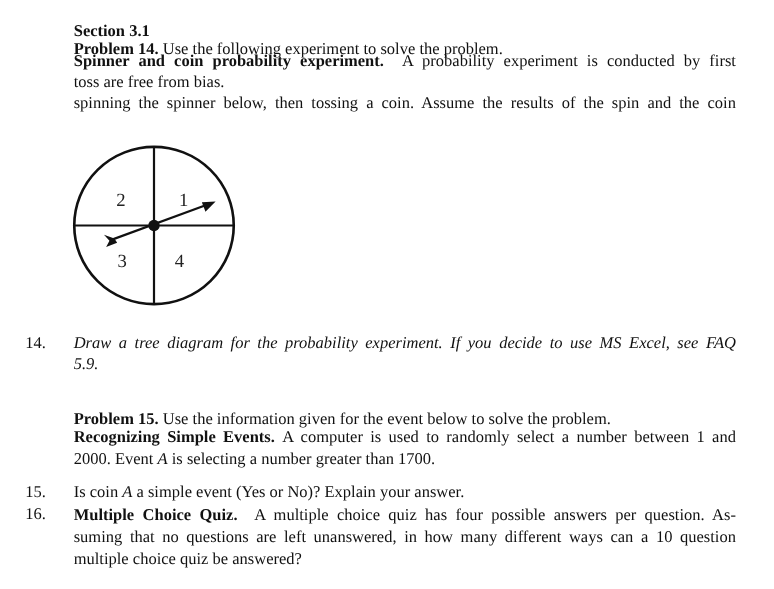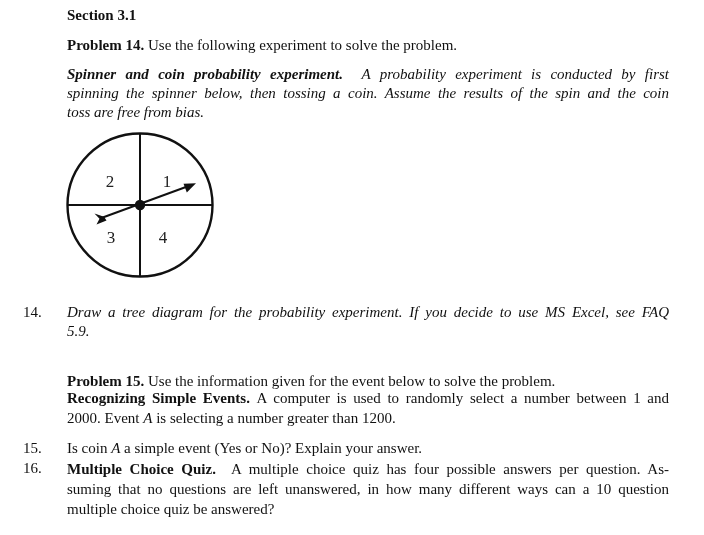--- a/index.html
+++ b/index.html
@@ -47,33 +47,33 @@
   }
   .spinner text {
     font-family: "Liberation Serif", "DejaVu Serif", serif;
     font-size: 17px;
     fill: #222222;
   }
 </style>
 </head>
 <body>
 
-<div class="blk" style="top:6px;">
+<div class="blk" style="top:20px;">
   <span class="b">Section 3.1</span>
 </div>
 
 <div class="blk" style="top:36px;">
   <span class="b">Problem 14.</span>
   <span>Use the following experiment to solve the problem.</span>
 </div>
 
-<div class="blk" style="top:65px;font-style:italic;">
+<div class="blk" style="top:47px;">
   <span class="line"><span class="b">Spinner and coin probability experiment.</span>&nbsp;&nbsp;<span>A probability experiment is conducted by first</span></span>
+  <span class="line last">toss are free from bias.</span>
   <span class="line">spinning the spinner below, then tossing a coin. Assume the results of the spin and the coin</span>
-  <span class="line last">toss are free from bias.</span>
 </div>
 
 <svg class="spinner" width="160" height="158" viewBox="60 126 160 158">
   <g>
     <ellipse cx="140" cy="205" rx="72.5" ry="71.5" fill="#ffffff" stroke="#111111" stroke-width="2.4"></ellipse>
   </g>
   <line x1="140" y1="133.5" x2="140" y2="276.5" stroke="#111111" stroke-width="2"></line>
   <line x1="67.5" y1="205" x2="212.5" y2="205" stroke="#111111" stroke-width="2"></line>
 
   <text x="110" y="187" text-anchor="middle">2</text>
@@ -97,21 +97,21 @@
   <span class="line last">5.9.</span>
 </div>
 
 <div class="blk" style="top:372px;">
   <span class="b">Problem 15.</span>
   <span>Use the information given for the event below to solve the problem.</span>
 </div>
 
 <div class="blk" style="top:388px; line-height:20px;">
   <span class="line"><span class="b">Recognizing Simple Events.</span>&nbsp;<span>A computer is used to randomly select a number between 1 and</span></span>
-  <span class="line last"><span>2000. Event </span><span class="i">A</span><span> is selecting a number greater than 1200.</span></span>
+  <span class="line last"><span>2000. Event </span><span class="i">A</span><span> is selecting a number greater than 1700.</span></span>
 </div>
 
 <div class="num" style="top:439px;text-align:center;">15.</div>
 <div class="blk" style="top:439px;">
   <span class="line last"><span>Is coin </span><span class="i">A</span><span> a simple event (Yes or No)? Explain your answer.</span></span>
 </div>
 
 <div class="num" style="top:459px;">16.</div>
 <div class="blk" style="top:459px; line-height:20px;">
   <span class="line"><span class="b">Multiple Choice Quiz.</span>&nbsp;&nbsp;<span>A multiple choice quiz has four possible answers per question. As-</span></span>

